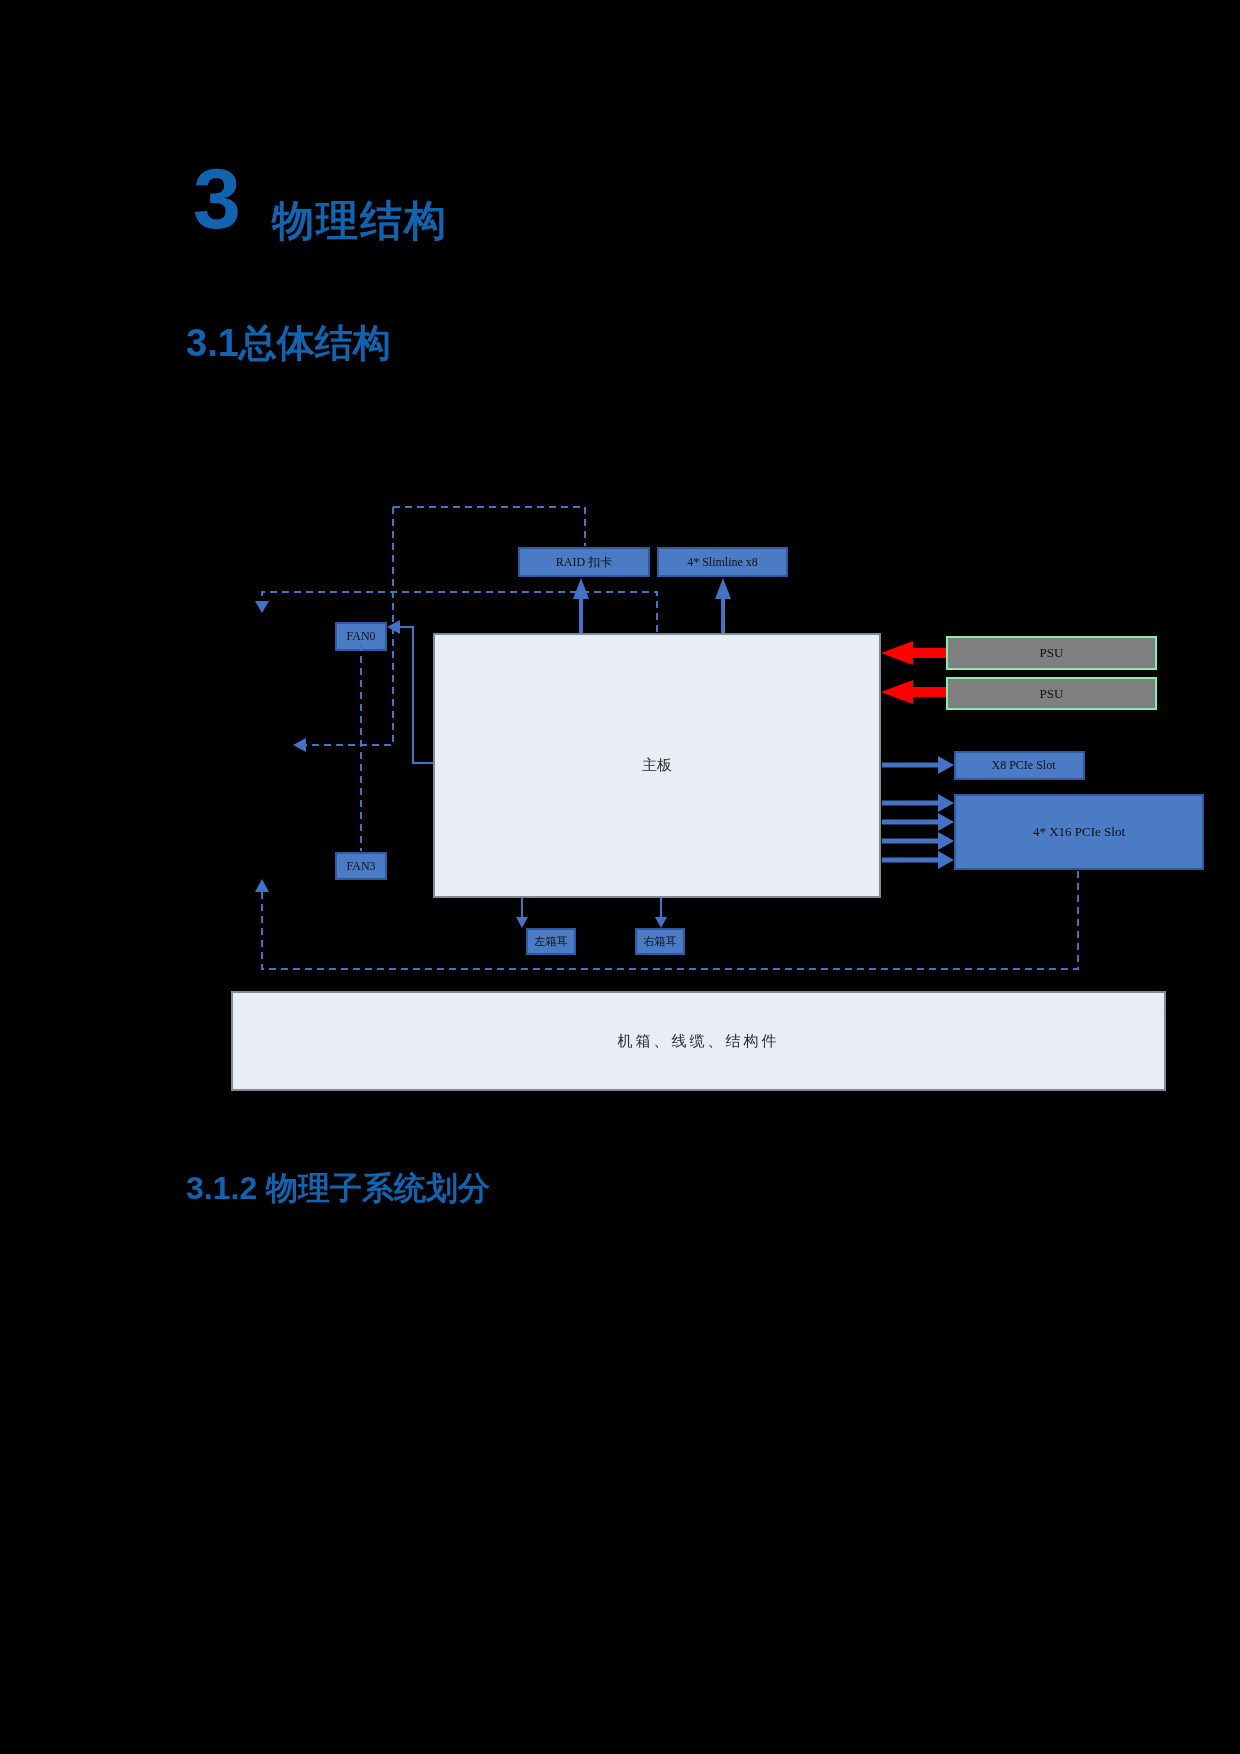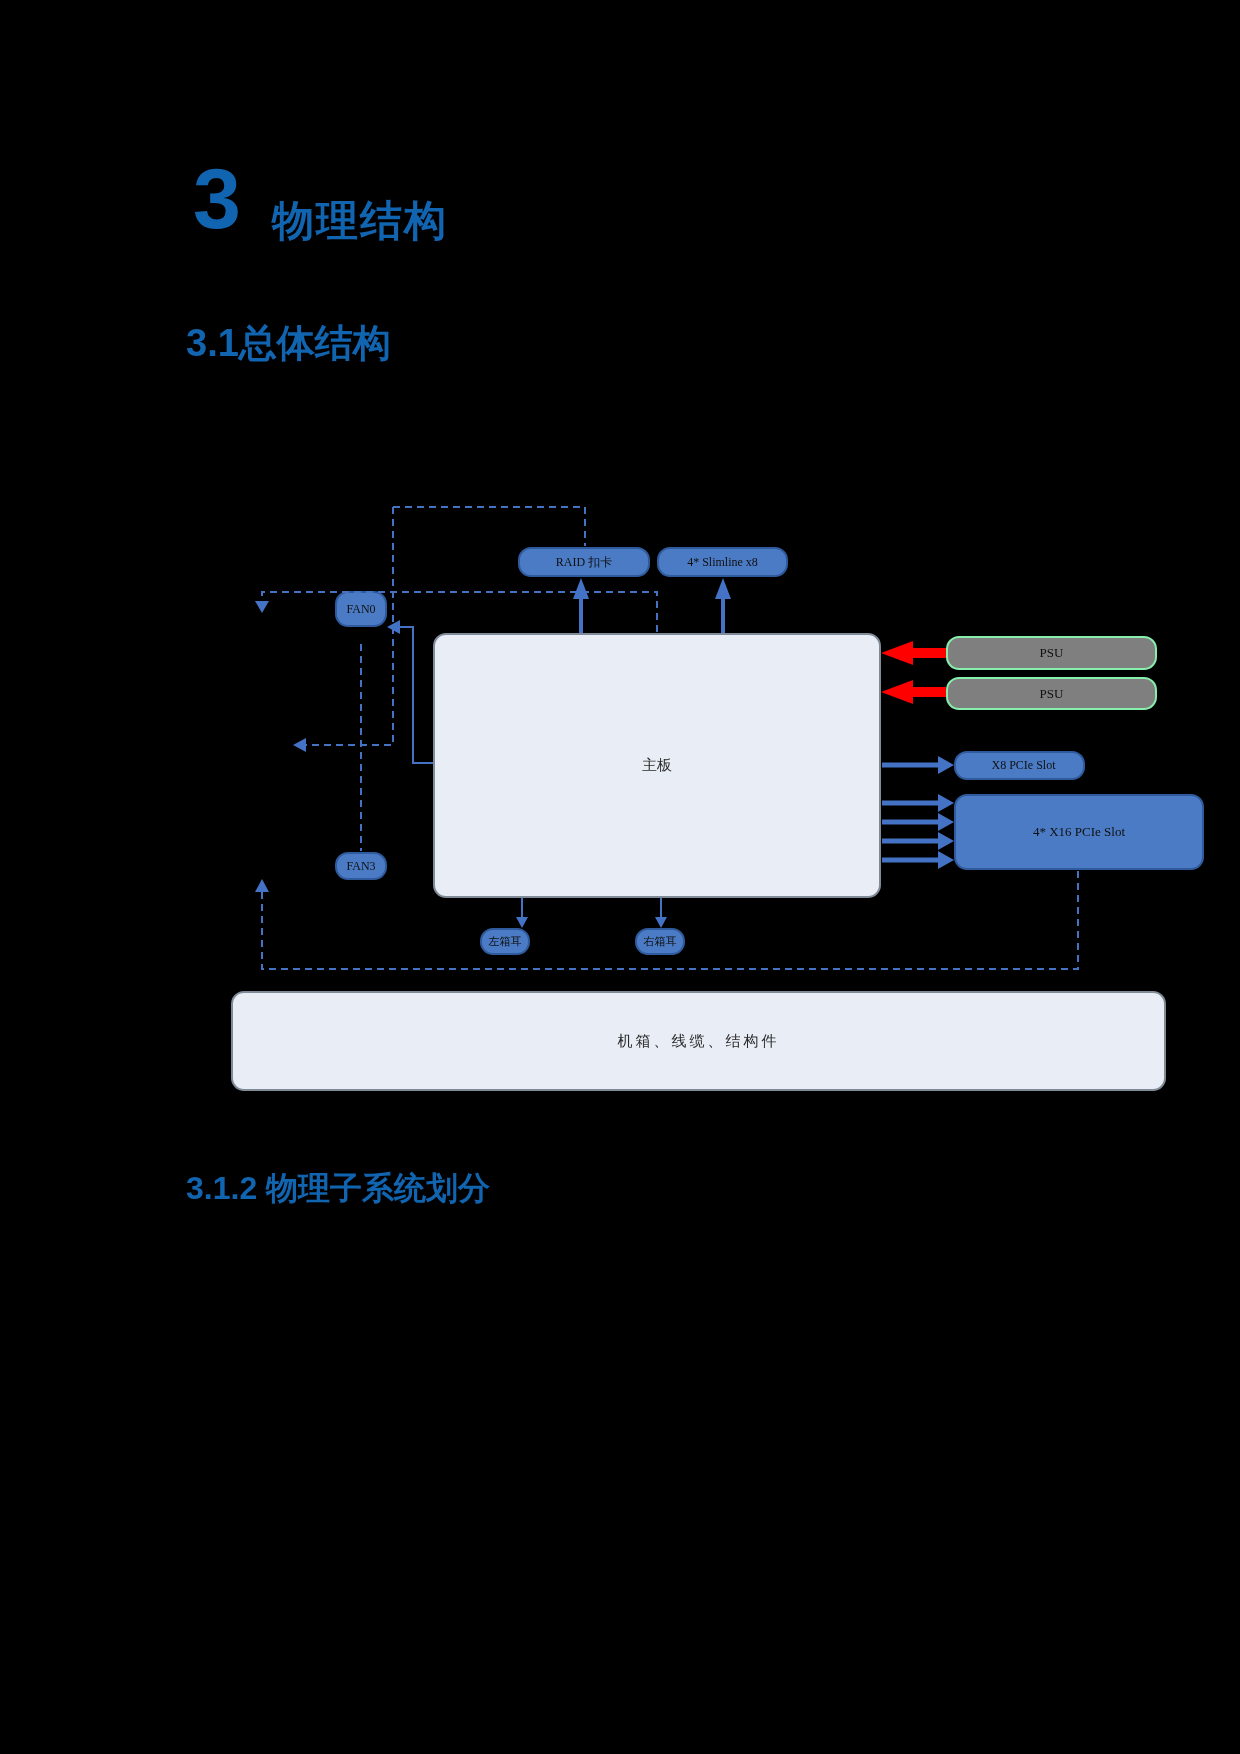--- a/index.html
+++ b/index.html
@@ -7,21 +7,21 @@
         font-family:"Liberation Serif",serif;}
   .hd{position:absolute;color:#1164AF;font-family:"Liberation Sans",sans-serif;font-weight:bold;
       white-space:nowrap;line-height:1;}
   .hd-num{left:193px;top:155px;font-size:86px;}
   .hd-title{left:272px;top:200px;font-size:42px;letter-spacing:2px;}
   .hd2{left:186px;top:291px;font-size:38px;margin-top:33px;}
   .hd3a{left:186px;top:362px;font-size:32px;}
   .hd3b{left:186px;top:1172px;font-size:32px;}
 
   .box{position:absolute;box-sizing:border-box;display:flex;align-items:center;justify-content:center;
-       text-align:center;color:#101010;border-radius:13px;}
+       text-align:center;color:#101010;}
   .bbox{background:#4A7BC4;border:2px solid #2F5B9E;font-size:12px;}
   .lbox{background:#E9EEF6;border:2px solid #808B98;font-size:15px;color:#2a2a2a;}
   .gbox{background:#7F7F7F;border:2px solid #86efac;font-size:13px;}
   .hdd-label{width:36px;line-height:1.6;}
   svg.conn{position:absolute;left:0;top:0;pointer-events:none;}
 </style>
 </head>
 <body>
 
 <div class="page">
@@ -32,21 +32,21 @@
   <div class="hd hd3b">3.1.2 物理子系统划分</div>
 
   <div class="box bbox" style="left:518px;top:547px;width:132px;height:30px;">
     <span>RAID 扣卡</span>
     </div>
 
   <div class="box bbox" style="left:657px;top:547px;width:131px;height:30px;">
     <span>4* Slimline x8</span>
     </div>
 
-  <div class="box bbox" style="left:335px;top:591px;width:52px;height:36px;">
+  <div class="box bbox" style="left:335px;top:622px;width:52px;height:29px;">
     <span>FAN0</span>
     </div>
 
   <div class="box bbox" style="left:335px;top:852px;width:52px;height:28px;">
     <span>FAN3</span>
     </div>
 
 
   <div class="box lbox" style="left:433px;top:633px;width:448px;height:265px;">
     <span>主板</span>
@@ -61,21 +61,21 @@
     </div>
 
   <div class="box bbox" style="left:954px;top:751px;width:131px;height:29px;padding-left:8px;">
     <span>X8 PCIe Slot</span>
     </div>
 
   <div class="box bbox" style="left:954px;top:794px;width:250px;height:76px;font-size:13px;">
     <span>4* X16 PCIe Slot</span>
     </div>
 
-  <div class="box bbox" style="left:480px;top:928px;width:50px;height:27px;font-size:11px;">
+  <div class="box bbox" style="left:526px;top:928px;width:50px;height:27px;font-size:11px;">
     <span>左箱耳</span>
     </div>
 
   <div class="box bbox" style="left:635px;top:928px;width:50px;height:27px;font-size:11px;">
     <span>右箱耳</span>
     </div>
 
   <div class="box lbox" style="left:231px;top:991px;width:935px;height:100px;letter-spacing:3px;">
     <span>机箱、线缆、结构件</span>
     </div>

